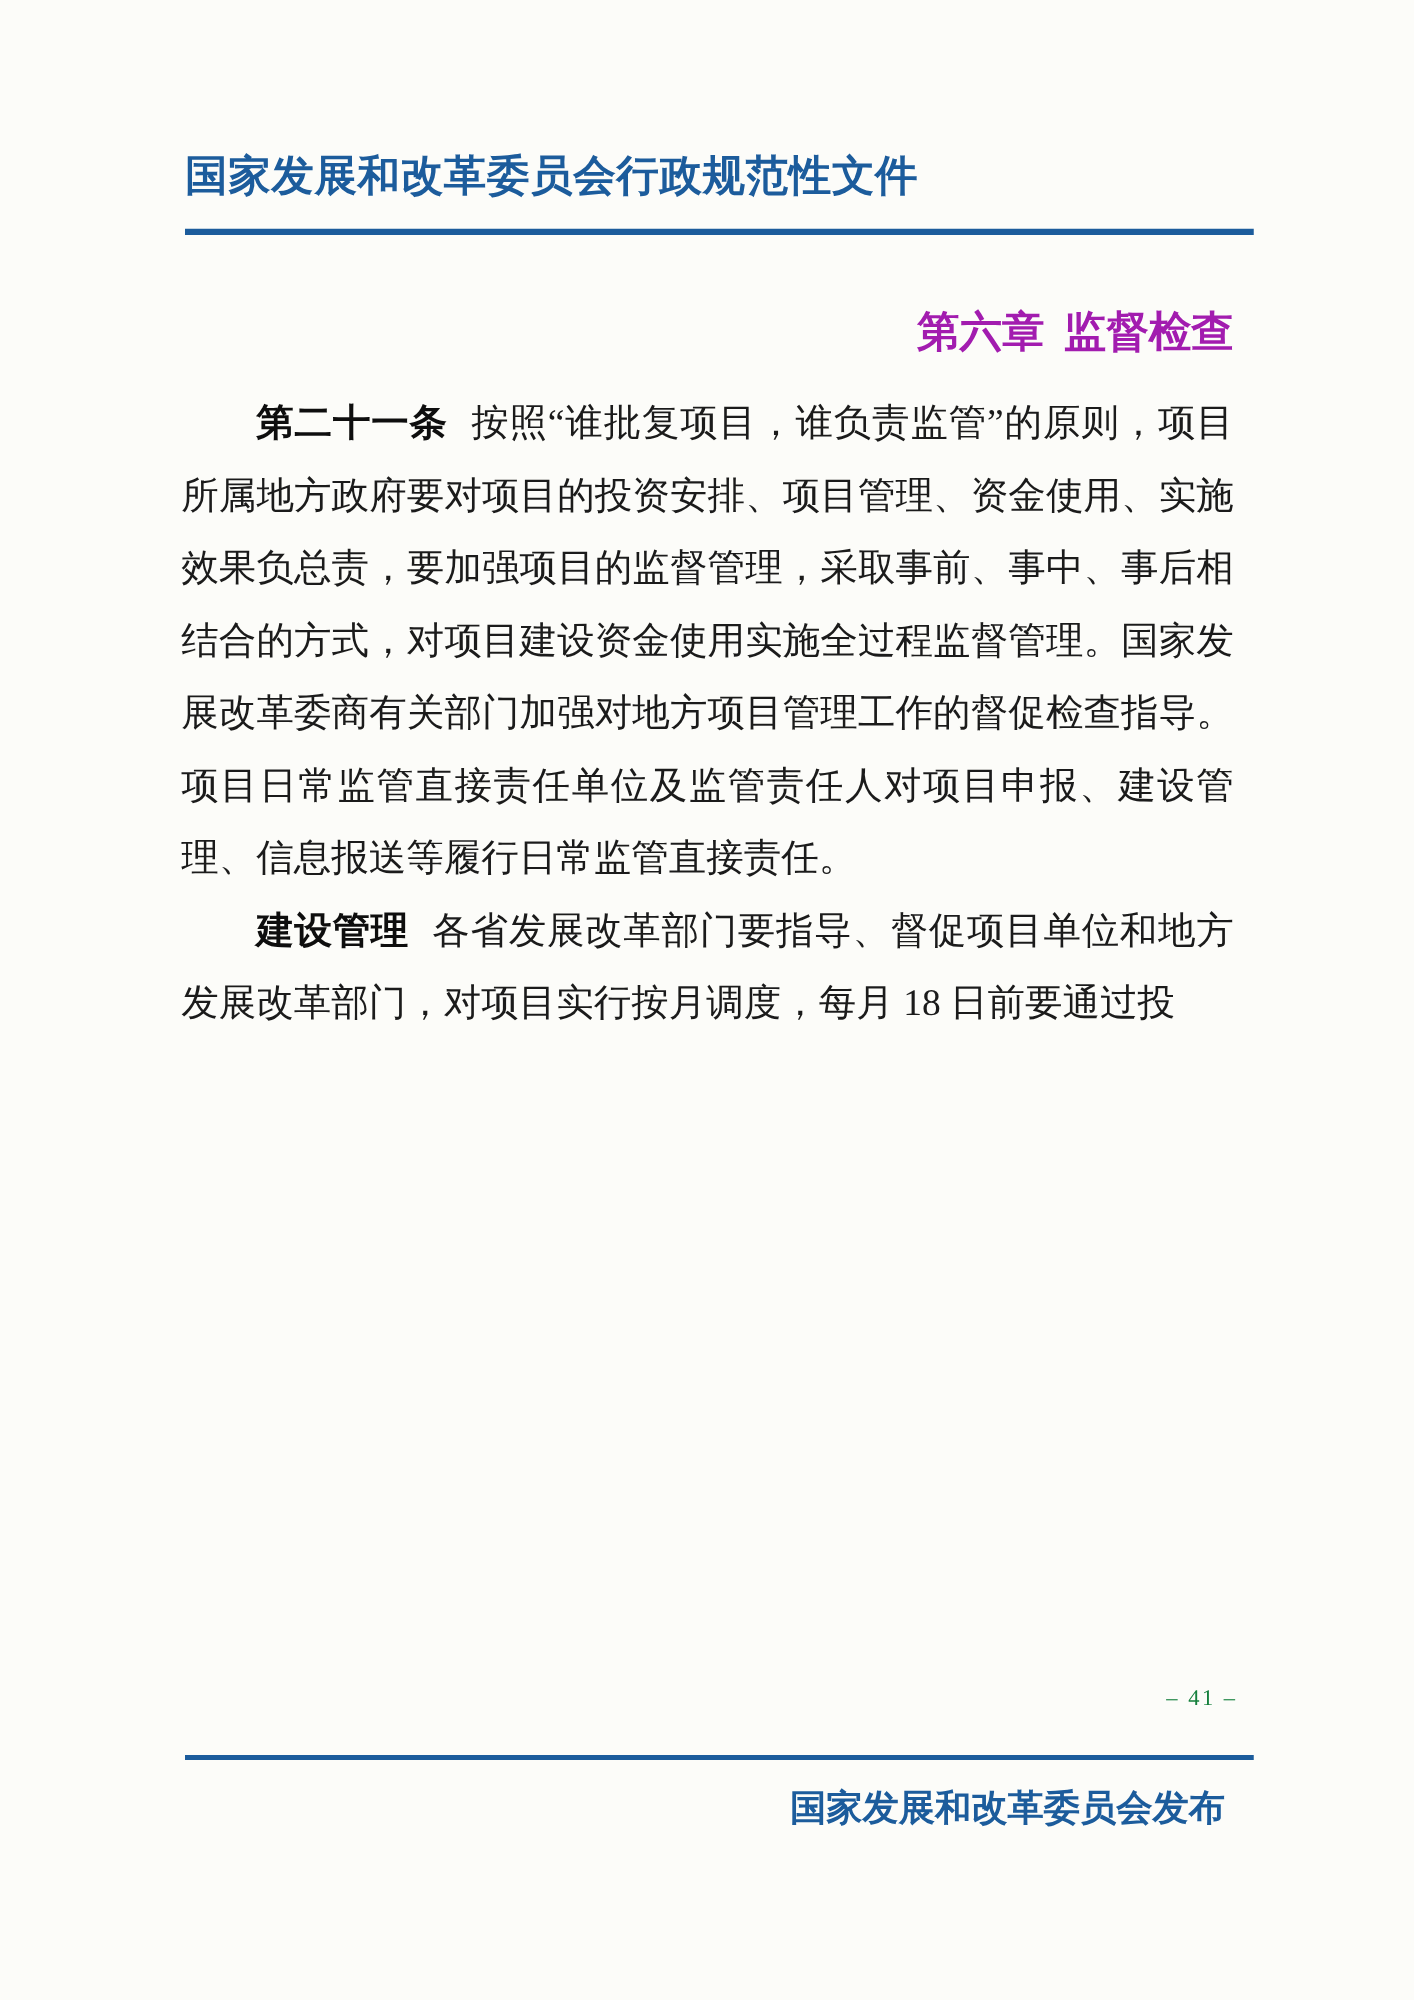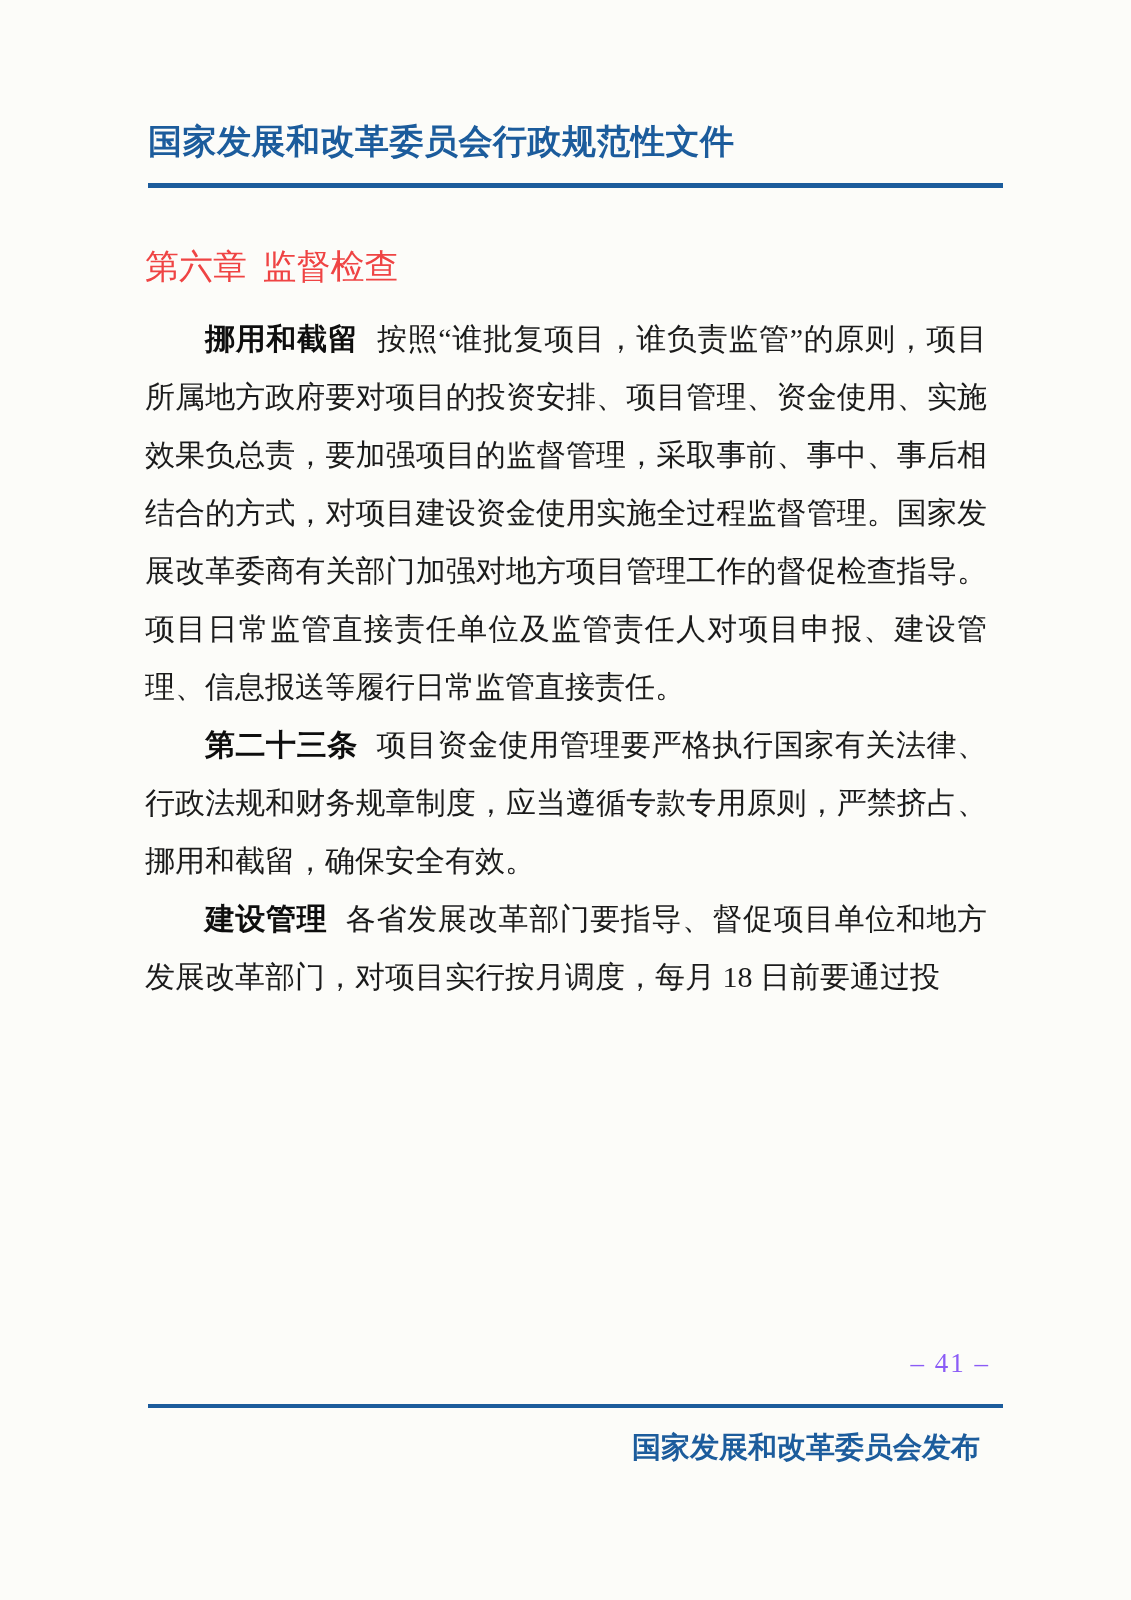--- a/index.html
+++ b/index.html
@@ -39,26 +39,26 @@
   }
 
   
   .content {
     position: absolute;
     left: 145px;
     top: 244px;
     width: 842px;
   }
   .chapter-title {
-    text-align: left;
+    text-align: right;
     font-family: "Liberation Sans", "DejaVu Sans", sans-serif;
-    font-weight: 400;
+    font-weight: 700;
     font-size: 34px;
     line-height: 44px;
-    color: #ef4444;
+    color: #a21caf;
     word-spacing: 6px;
     margin-bottom: 22px;
   }
   .article {
     font-size: 30px;
     line-height: 58px;
     text-align: justify;
     text-justify: inter-ideograph;
     text-indent: 2em;
     color: var(--ink);
@@ -69,23 +69,23 @@
     margin-right: 0.62em;
     color: #0e0e0e;
   }
 
   
   .page-number {
     position: absolute;
     right: 141px;
     top: 1348px;
     font-family: "Liberation Serif", "DejaVu Serif", serif;
-    font-size: 27px;
+    font-size: 18px;
     letter-spacing: 2px;
-    color: #8b5cf6;
+    color: #15803d;
     white-space: nowrap;
   }
   .footer-rule {
     position: absolute;
     left: 148px;
     top: 1404px;
     width: 855px;
     height: 4px;
     background: var(--accent);
   }
@@ -108,24 +108,23 @@
 <div class="page">
 
   <div class="header-title">国家发展和改革委员会行政规范性文件</div>
 
   <div class="header-rule"></div>
 
   <div class="content">
 
     <div class="chapter-title">第六章 监督检查</div>
 
-    <p class="article"><span class="article-num">挪用和截留</span><span>按照“谁批复项目，谁负责监管”的原则，项目所属地方政府要对项目的投资安排、项目管理、资金使用、实施效果负总责，要加强项目的监督管理，采取事前、事中、事后相结合的方式，对项目建设资金使用实施全过程监督管理。国家发展改革委商有关部门加强对地方项目管理工作的督促检查指导。项目日常监管直接责任单位及监管责任人对项目申报、建设管理、信息报送等履行日常监管直接责任。</span></p>
+    <p class="article"><span class="article-num">第二十一条</span><span>按照“谁批复项目，谁负责监管”的原则，项目所属地方政府要对项目的投资安排、项目管理、资金使用、实施效果负总责，要加强项目的监督管理，采取事前、事中、事后相结合的方式，对项目建设资金使用实施全过程监督管理。国家发展改革委商有关部门加强对地方项目管理工作的督促检查指导。项目日常监管直接责任单位及监管责任人对项目申报、建设管理、信息报送等履行日常监管直接责任。</span></p>
 
 
-    <p class="article"><span class="article-num">第二十三条</span><span>项目资金使用管理要严格执行国家有关法律、行政法规和财务规章制度，应当遵循专款专用原则，严禁挤占、挪用和截留，确保安全有效。</span></p>
 
     <p class="article"><span class="article-num">建设管理</span><span>各省发展改革部门要指导、督促项目单位和地方发展改革部门，对项目实行按月调度，每月 18 日前要通过投</span></p>
 
   </div>
 
   <div class="page-number">– 41 –</div>
 
   <div class="footer-rule"></div>
 
   <div class="footer-publisher">国家发展和改革委员会发布</div>

